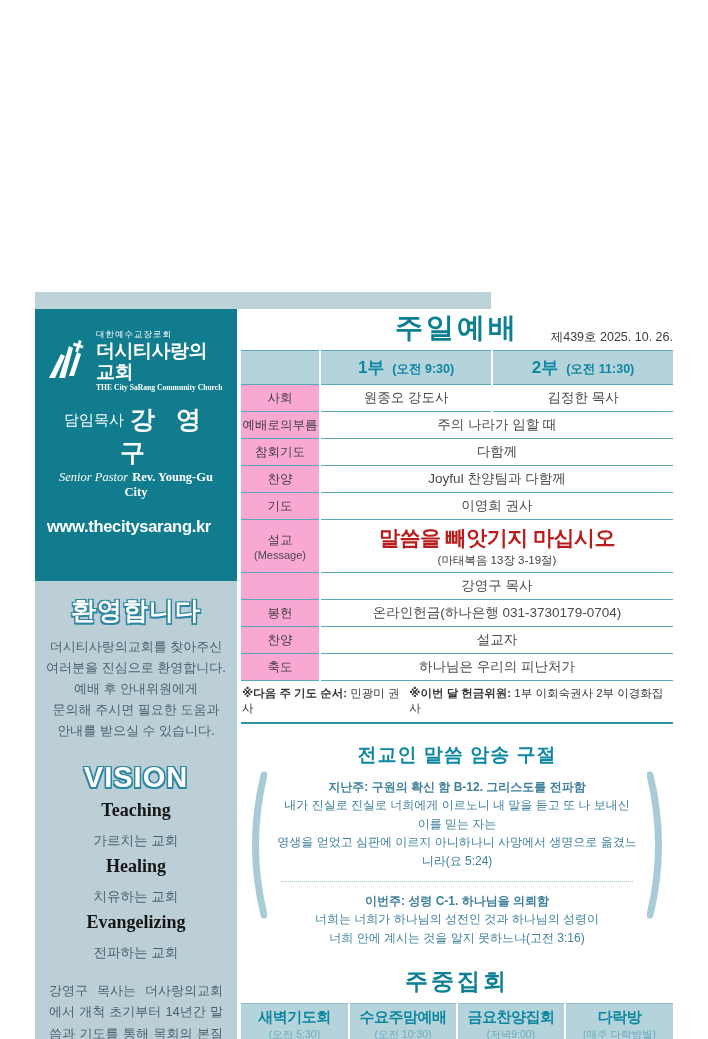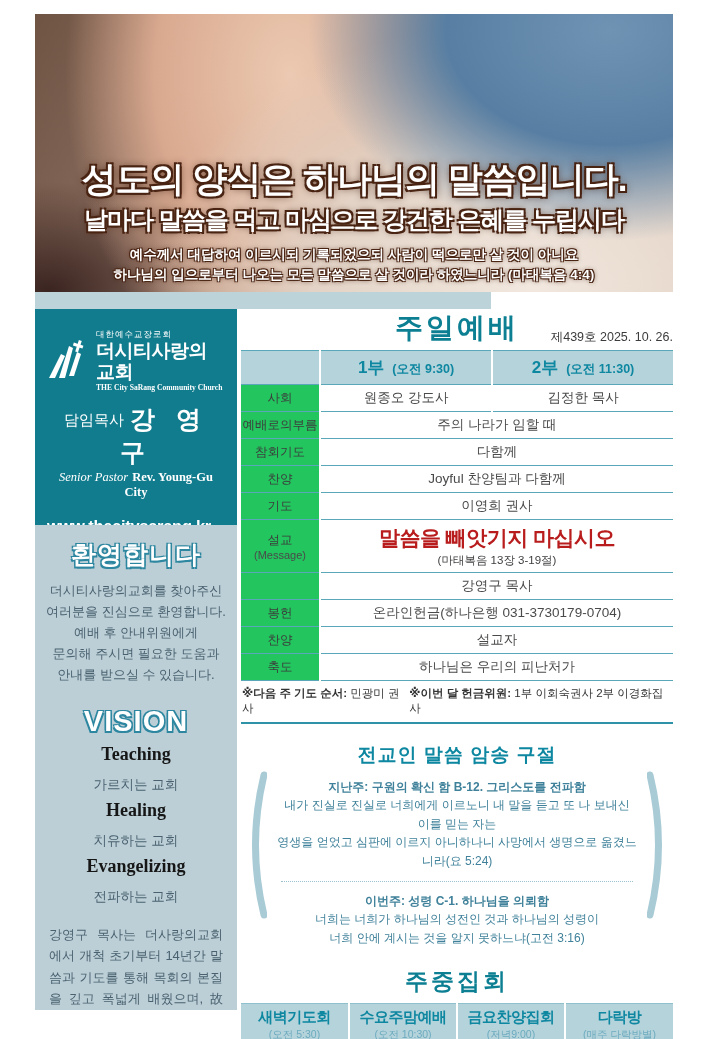--- a/index.html
+++ b/index.html
@@ -21,21 +21,21 @@
       text-shadow:2px 2px 0 #4a2413,-2px 2px 0 #4a2413,2px -2px 0 #4a2413,-2px -2px 0 #4a2413,0 0 7px #3f1d0e;}
   .hero-verse{font-size:13.5px;font-weight:700;color:#fff;line-height:1.5;margin-top:9px;
       text-shadow:1px 1px 0 #4a2413,-1px 1px 0 #4a2413,1px -1px 0 #4a2413,-1px -1px 0 #4a2413,0 0 5px #3f1d0e;}
   .hero-verse span{display:block;}
 
   
   .top-strip{position:absolute;left:35px;top:292px;width:456px;height:17px;background:#bdd3da;}
 
   
   .sidebar{position:absolute;left:35px;top:309px;width:202px;}
-  .sb-teal{background:#117c8e;color:#fff;height:216px;box-sizing:border-box;padding:20px 12px 0;overflow:hidden;}
+  .sb-teal{background:#117c8e;color:#fff;height:272px;box-sizing:border-box;padding:20px 12px 0;overflow:hidden;}
   .logo-row{display:flex;align-items:center;justify-content:center;}
   .logo-mark{flex:0 0 auto;margin-right:5px;}
   .logo-texts{text-align:left;}
   .logo-denom{display:block;font-size:8.5px;letter-spacing:1px;}
   .logo-name{display:block;font-size:19px;font-weight:800;letter-spacing:-0.5px;line-height:1.1;}
   .logo-en{display:block;font-family:"Liberation Serif",serif;font-weight:700;font-size:7.6px;}
   .pastor-row{text-align:center;margin-top:11px;}
   .pastor-label{font-size:15px;vertical-align:3px;}
   .pastor-name{font-size:25px;font-weight:800;letter-spacing:7px;margin-left:6px;}
   .pastor-en{text-align:center;font-size:12.5px;margin-top:1px;font-family:"Liberation Serif",serif;}
@@ -55,21 +55,21 @@
 
   
   .main{position:absolute;left:241px;top:309px;width:432px;}
   .worship-head{position:relative;text-align:center;height:38px;}
   .worship-title{font-size:28px;font-weight:800;color:#0c7f93;letter-spacing:3px;}
   .worship-issue{position:absolute;right:0;bottom:1px;font-size:12.5px;color:#3c3c3c;}
 
   table.worship{width:100%;border-collapse:collapse;border-top:1px solid #5aa7ba;margin-top:3px;}
   table.worship td{border-bottom:1px solid #5aa7ba;background:#fff;text-align:center;
       color:#4a4a4a;font-size:13.5px;padding:4px 2px;}
-  table.worship td.lbl{background:#22c55e;width:74px;color:#3c3c3c;font-size:12.5px;padding:4px 1px;border-right:2px solid #fff;}
+  table.worship td.lbl{background:#f9a8d4;width:74px;color:#3c3c3c;font-size:12.5px;padding:4px 1px;border-right:2px solid #fff;}
   table.worship tr.hdr td{background:#b5d3db;color:#0e87a1;font-weight:800;padding:5px 2px;}
   table.worship td.c1{border-right:2px solid #fff;}
   .part-num{font-size:17px;}
   .part-time{font-size:12.5px;margin-left:8px;}
   .lbl-sub{display:block;font-size:11px;color:#4a4a4a;}
   .sermon-title{font-size:21px;font-weight:800;color:#b91c1c;letter-spacing:-0.5px;text-align:center;}
   .sermon-ref{font-size:11.5px;color:#3e3e3e;margin-top:1px;}
 
   .notes{display:flex;justify-content:space-between;font-size:11.5px;color:#333;
       padding:5px 1px 6px;border-bottom:2px solid #2f93a8;}
@@ -89,30 +89,20 @@
   table.midweek tr.mwh td{background:#b5d3db;padding:4px 1px 5px;border-bottom:2px solid #fff;border-right:2px solid #fff;}
   table.midweek tr.mwh td:last-child{border-right:none;}
   .mw-name{display:block;font-size:15px;font-weight:800;color:#0e87a1;letter-spacing:-0.5px;}
   .mw-time{display:block;font-size:10.5px;color:#6cabbf;margin-top:1px;}
 </style>
 </head>
 <body>
 
 <div class="page">
 
-  <div class="hero">
-    <div class="hero-text">
-      <div class="hero-title">성도의 양식은 하나님의 말씀입니다.</div>
-      <div class="hero-sub">날마다 말씀을 먹고 마심으로 강건한 은혜를 누립시다</div>
-      <div class="hero-verse">
-        <span>예수께서 대답하여 이르시되 기록되었으되 사람이 떡으로만 살 것이 아니요</span>
-        <span>하나님의 입으로부터 나오는 모든 말씀으로 살 것이라 하였느니라 (마태복음 4:4)</span>
-      </div>
-    </div>
-  </div>
 
   <div class="top-strip"></div>
 
   <aside class="sidebar">
     <div class="sb-teal">
       <div class="logo-row">
         <span class="logo-mark">
           <svg width="44" height="40" viewBox="0 0 44 40">
             <g fill="#ffffff">
               <polygon points="2,40 14,16 18,18 8,40"></polygon>

